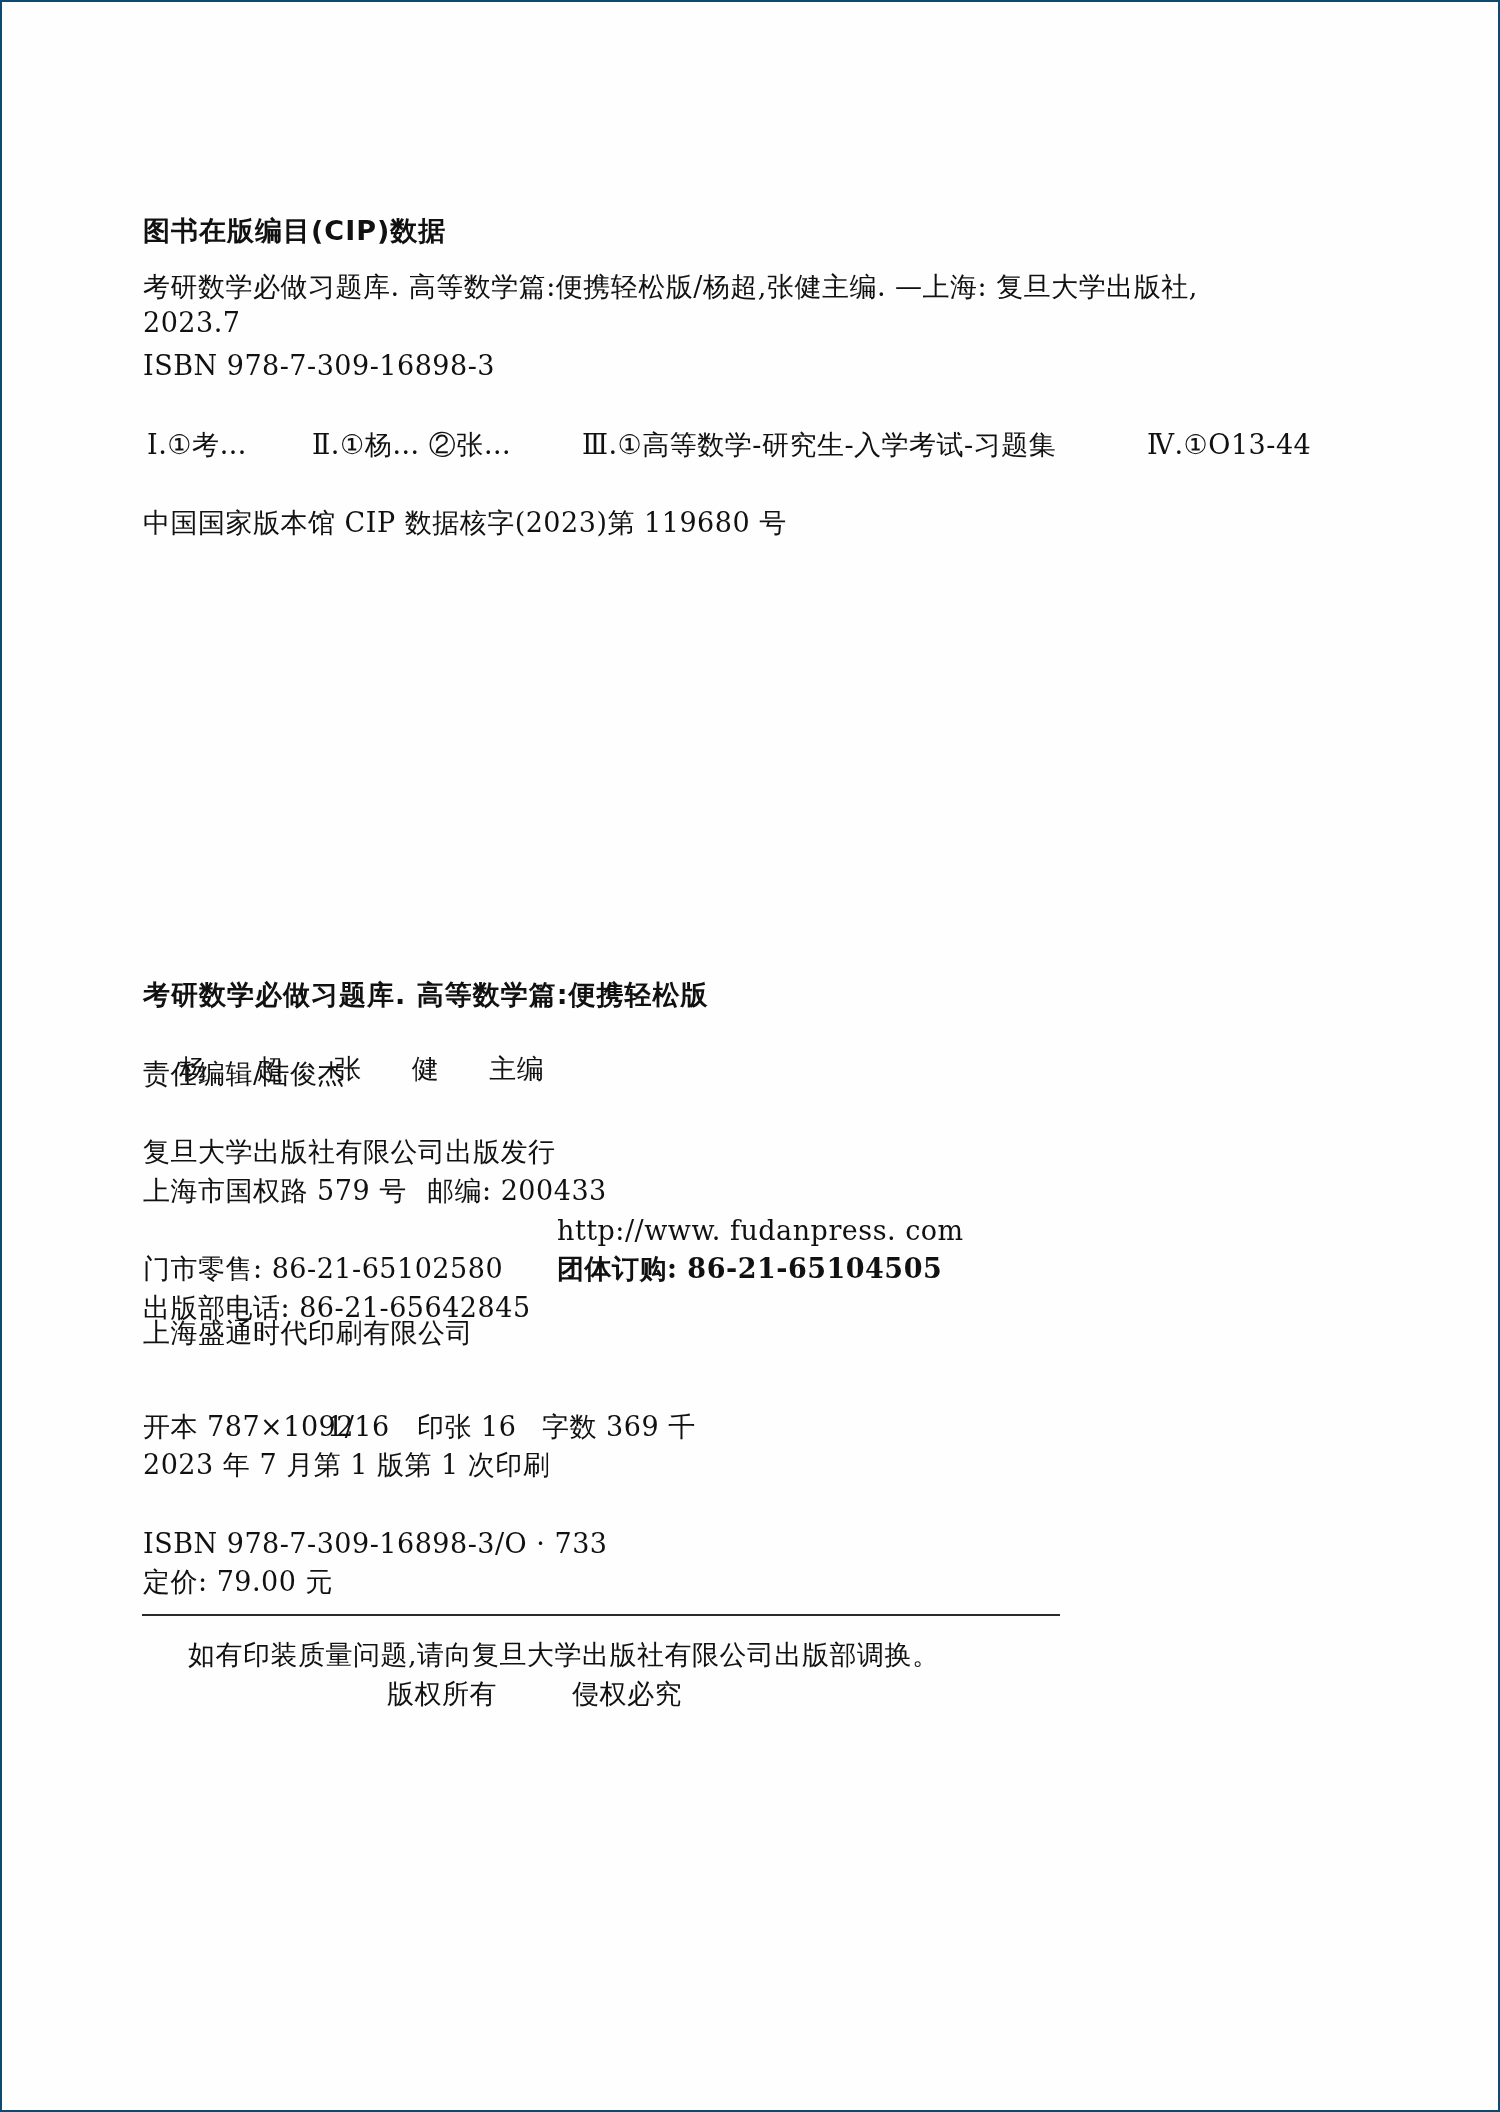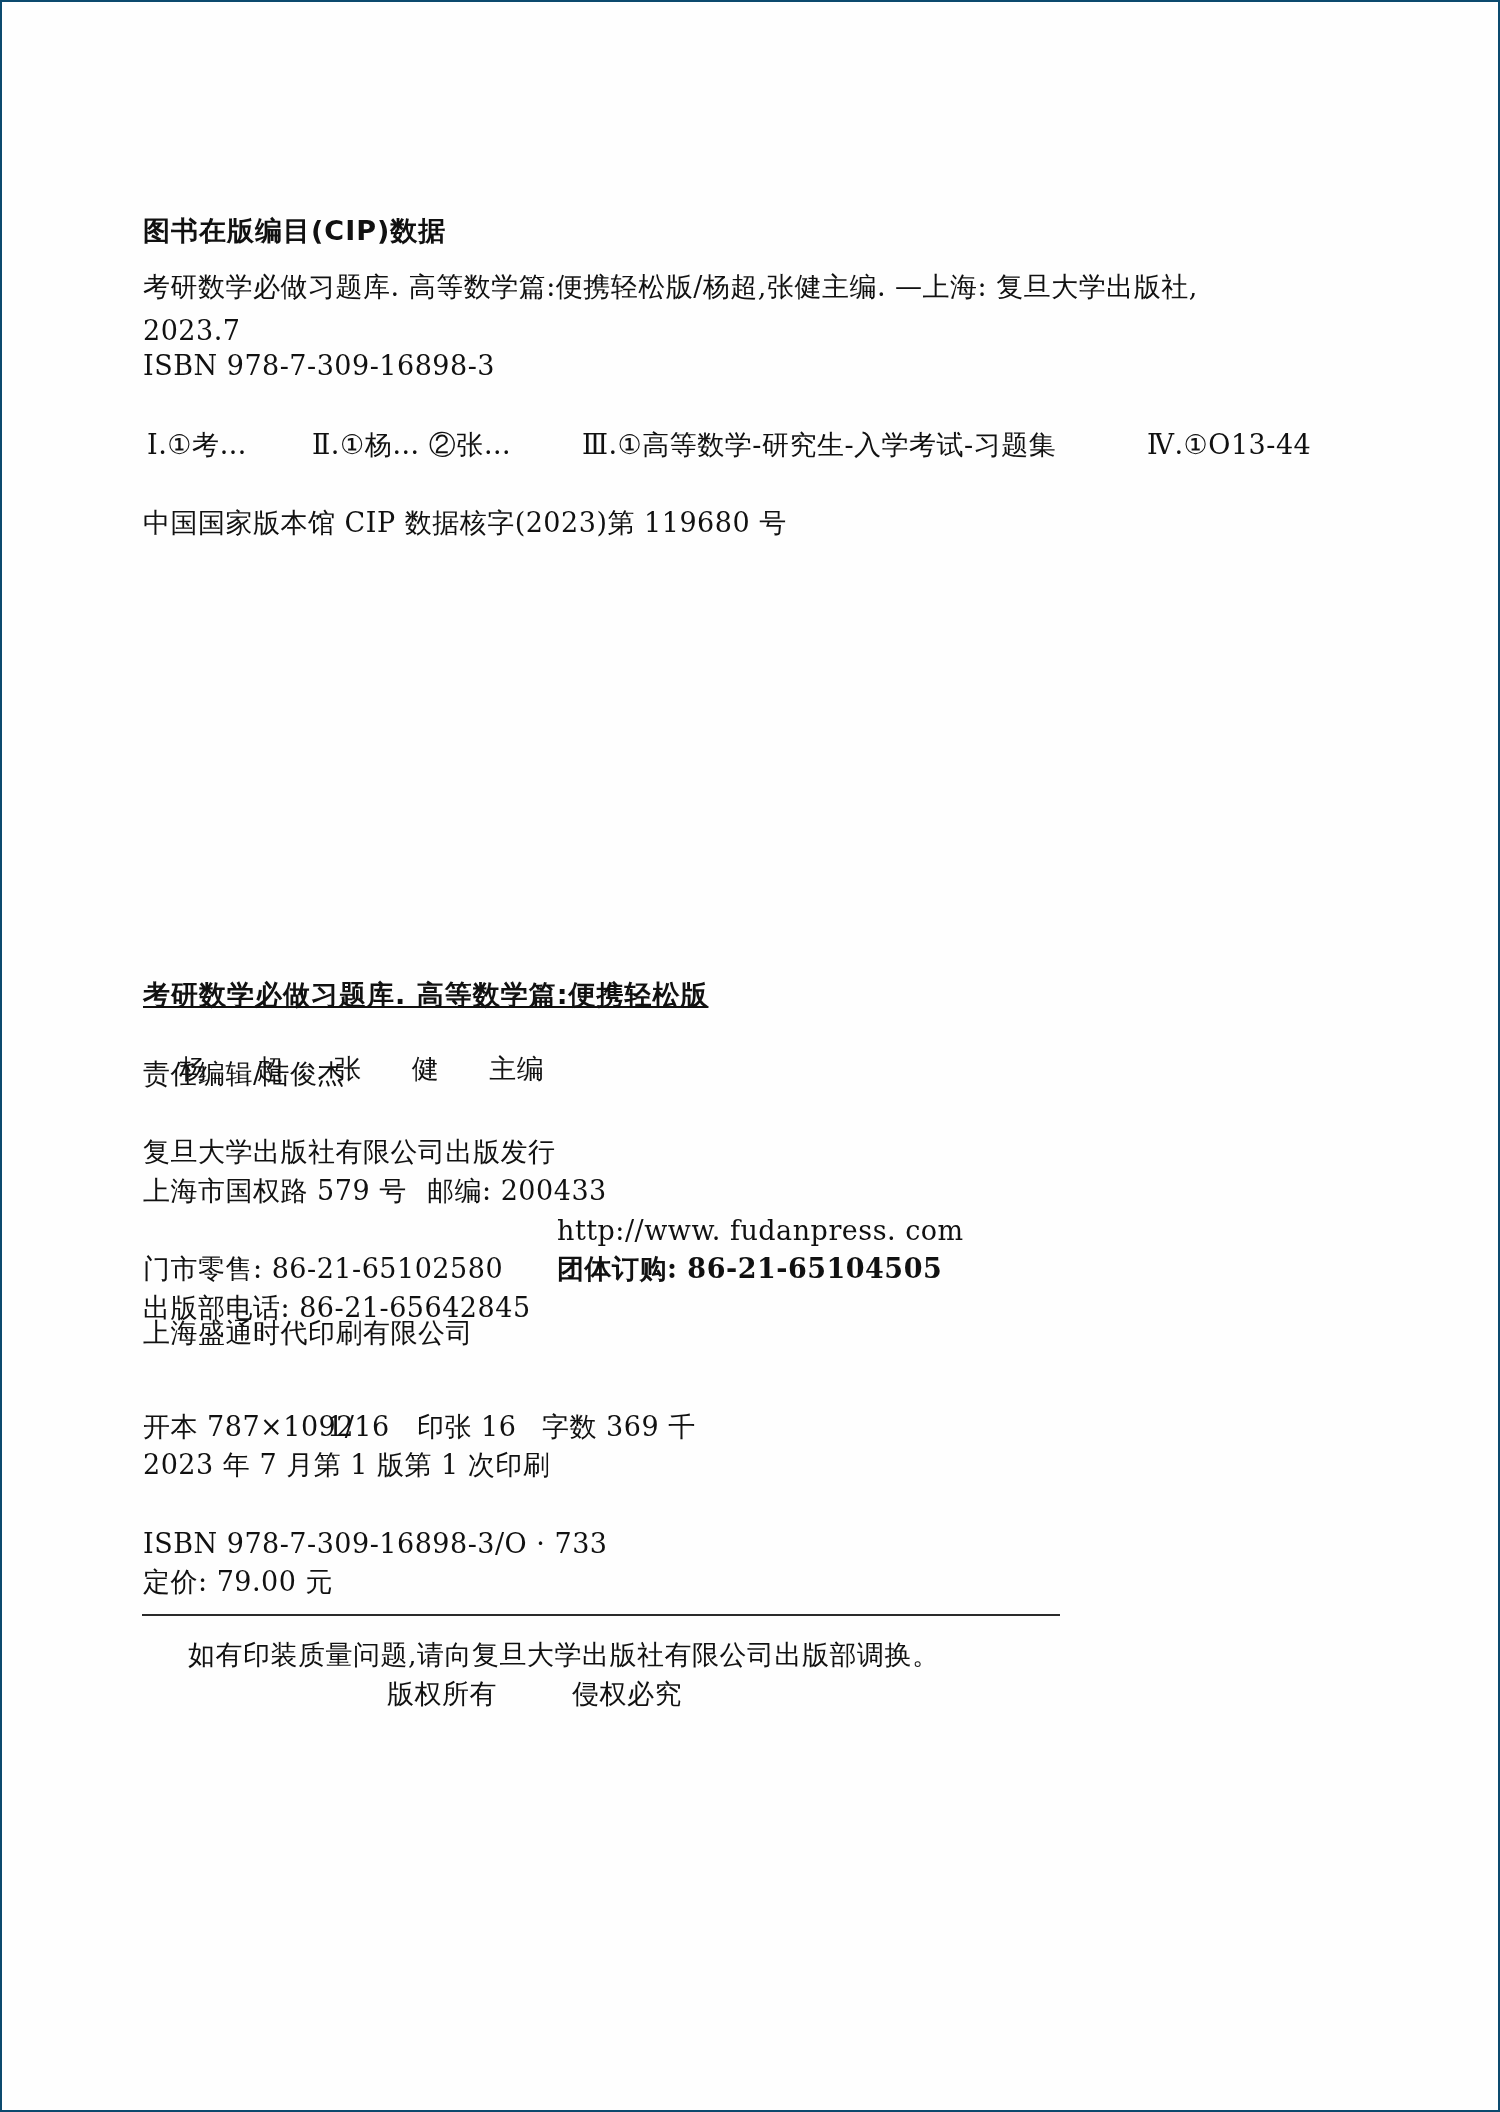--- a/index.html
+++ b/index.html
@@ -27,33 +27,33 @@
     }
     .spaced-names span { display: inline-block; margin-right: 50px; }
   </style>
 </head>
 <body>
 
 <div class="page-frame">
 
   <div class="line bold" style="top:212px;">图书在版编目(CIP)数据</div>
   <div class="line" style="top:268px;">考研数学必做习题库. 高等数学篇:便携轻松版/杨超,张健主编. —上海: 复旦大学出版社,</div>
-  <div class="line" style="top:312px;">2023.7</div>
+  <div class="line" style="top:304px;">2023.7</div>
   <div class="line" style="top:347px;">ISBN 978-7-309-16898-3</div>
 
   <div class="line" style="top:426px; left:0; width:1500px; height:34px;">
     <span class="seg" style="left:145px;">Ⅰ.①考…</span>
     <span class="seg" style="left:310px;">Ⅱ.①杨… ②张…</span>
     <span class="seg" style="left:580px;">Ⅲ.①高等数学-研究生-入学考试-习题集</span>
     <span class="seg" style="left:1145px;">Ⅳ.①O13-44</span>
   </div>
 
   <div class="line" style="top:504px;">中国国家版本馆 CIP 数据核字(2023)第 119680 号</div>
 
-  <div class="line bold" style="top:976px;text-decoration:underline;">考研数学必做习题库. 高等数学篇:便携轻松版</div>
+  <div class="line bold" style="top:976px;">考研数学必做习题库. 高等数学篇:便携轻松版</div>
   <div class="line spaced-names" style="top:1016px;">
     <span>杨</span><span>超</span><span>张</span><span>健</span><span>主编</span>
   </div>
   <div class="line" style="top:1055px;">责任编辑/陆俊杰</div>
 
   <div class="line" style="top:1133px;">复旦大学出版社有限公司出版发行</div>
   <div class="line" style="top:1172px; left:0; width:1500px; height:34px;">
     <span class="seg" style="left:141px;">上海市国权路 579 号</span>
     <span class="seg" style="left:425px;">邮编: 200433</span>
   </div>

